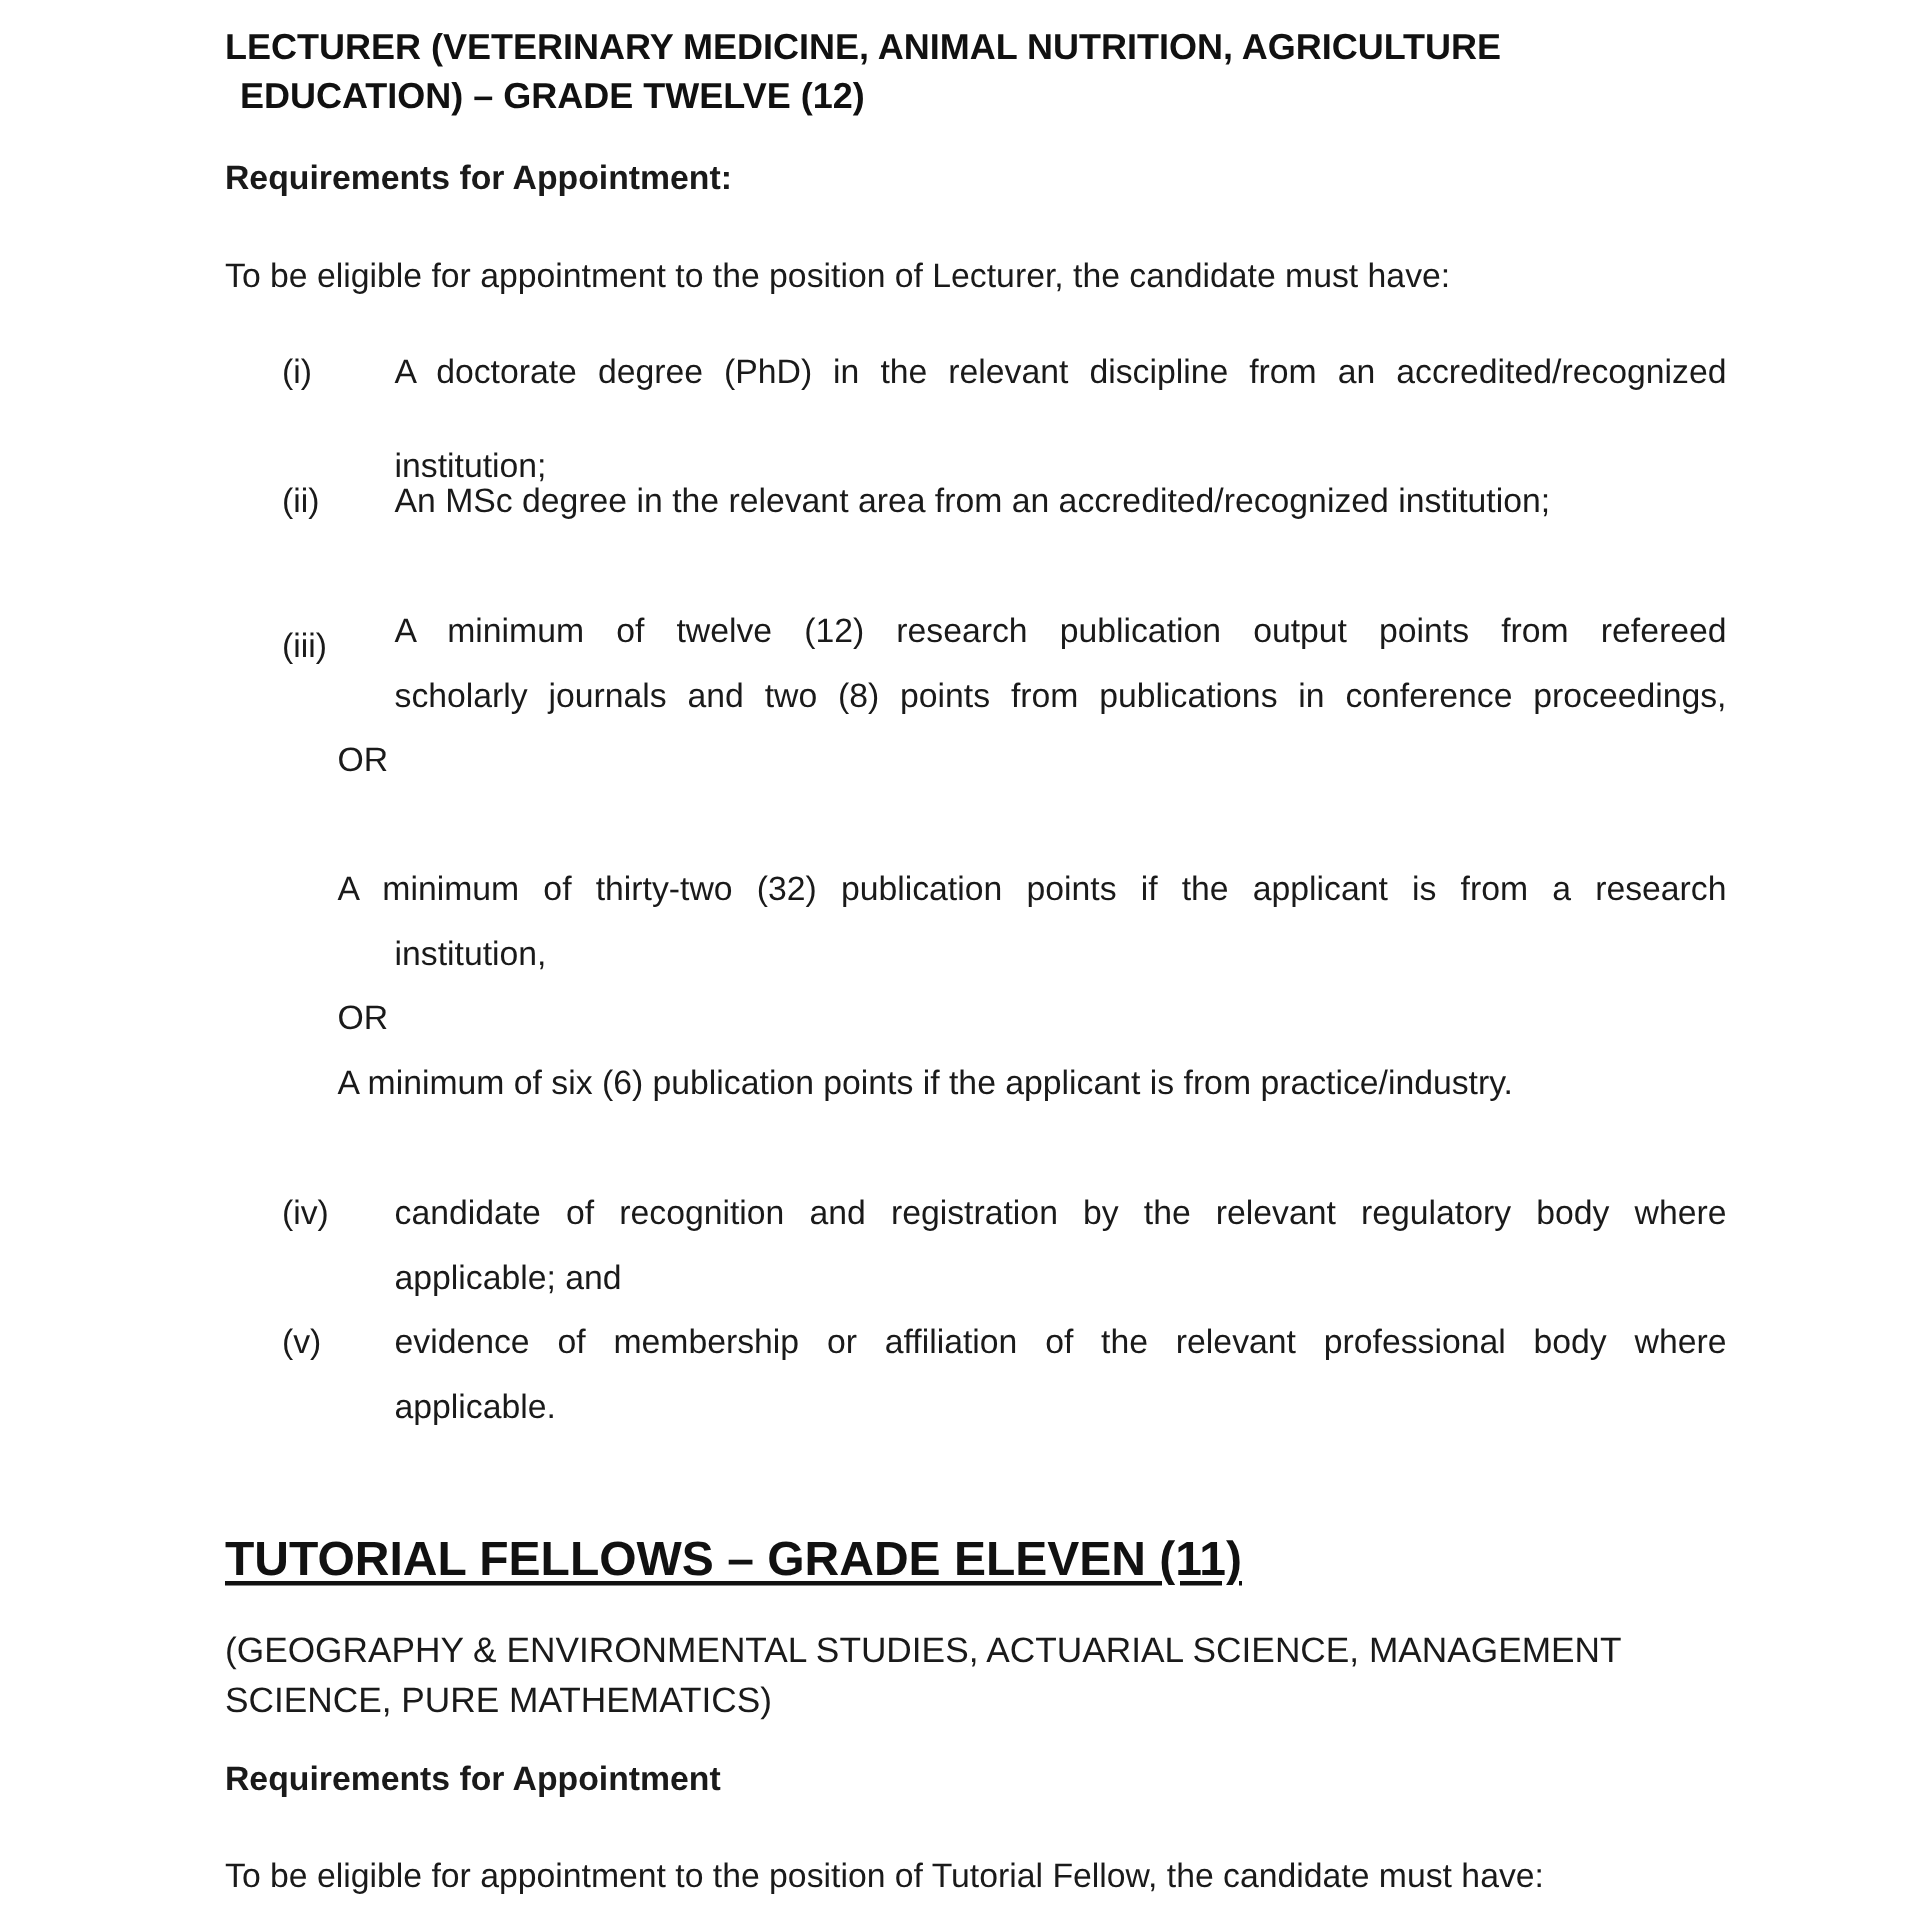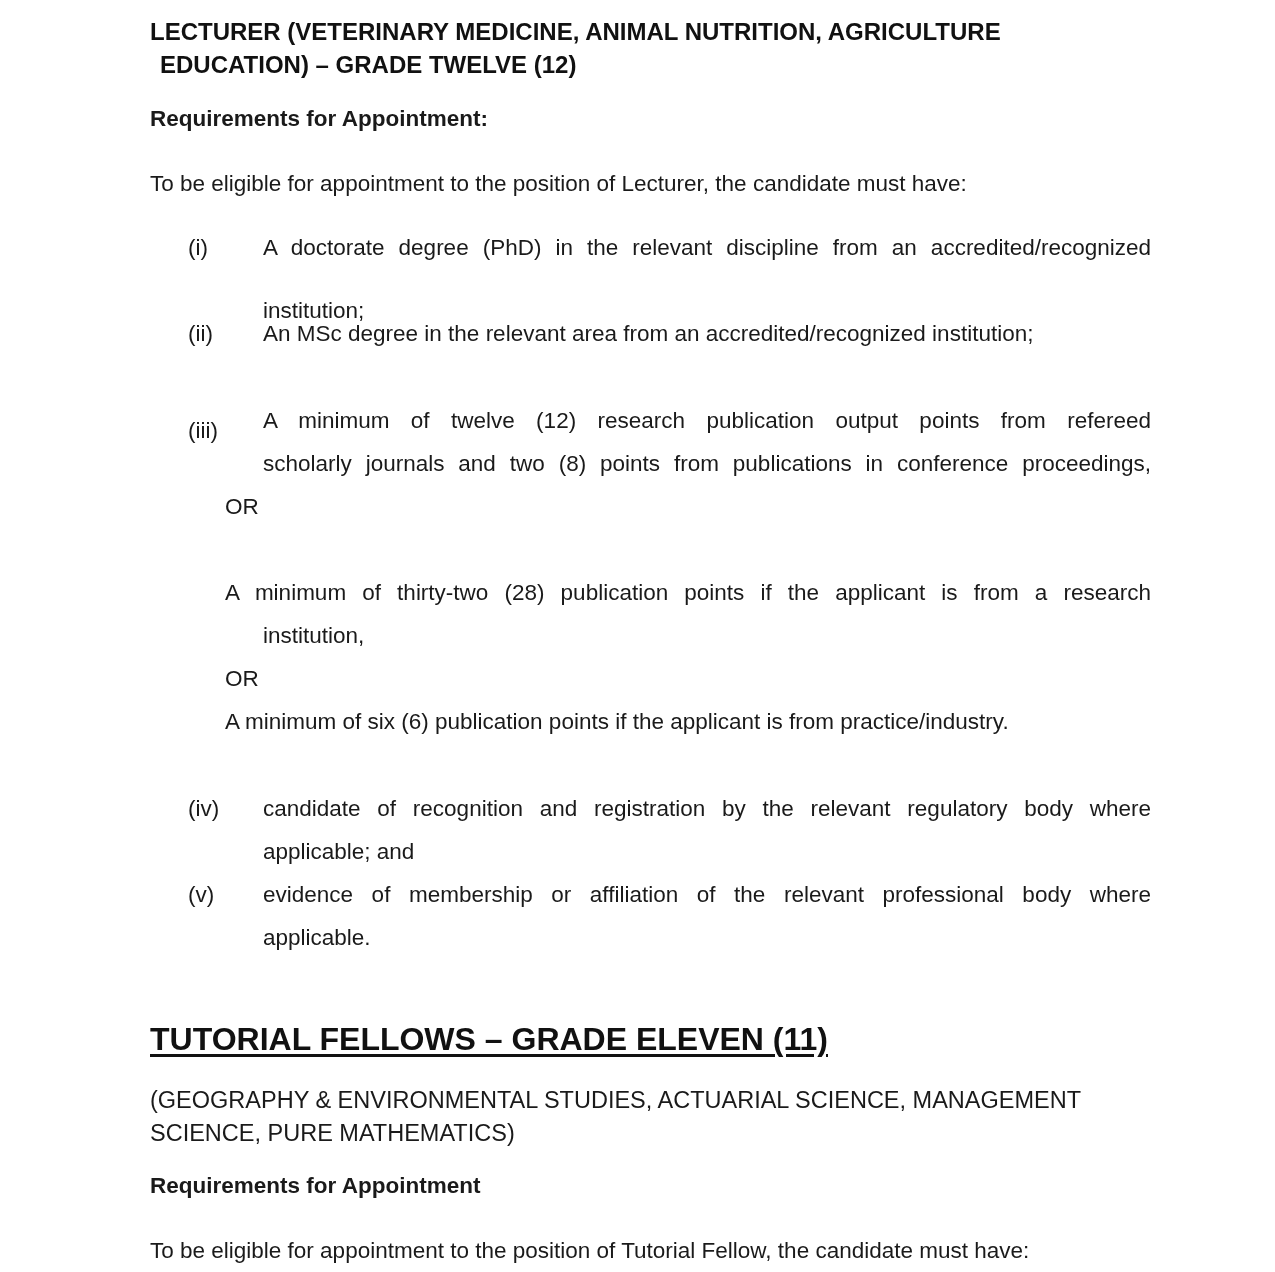--- a/index.html
+++ b/index.html
@@ -37,21 +37,21 @@
   </div>
 
   <div>
     <div class="num" style="left:188px; top:408px;margin-top:10px;">(iii)</div>
     <div class="t just" style="left:263px; top:408px; width:888px;">A minimum of twelve (12) research publication output points from refereed</div>
     <div class="t just" style="left:263px; top:451px; width:888px;">scholarly journals and two (8) points from publications in conference proceedings,</div>
   </div>
 
   <div class="t" style="left:225px; top:494px;">OR</div>
 
-  <div class="t just" style="left:225px; top:580px; width:926px;">A minimum of thirty-two (28) publication points if the applicant is from a research</div>
+  <div class="t just" style="left:225px; top:580px; width:926px;">A minimum of thirty-two (32) publication points if the applicant is from a research</div>
   <div class="t" style="left:263px; top:623px;">institution,</div>
 
   <div class="t" style="left:225px; top:666px;">OR</div>
 
   <div class="t" style="left:225px; top:709px;">A minimum of six (6) publication points if the applicant is from practice/industry.</div>
 
   <div>
     <div class="num" style="left:188px; top:796px;">(iv)</div>
     <div class="t just" style="left:263px; top:796px; width:888px;">candidate of recognition and registration by the relevant regulatory body where</div>
     <div class="t" style="left:263px; top:839px;">applicable; and</div>

